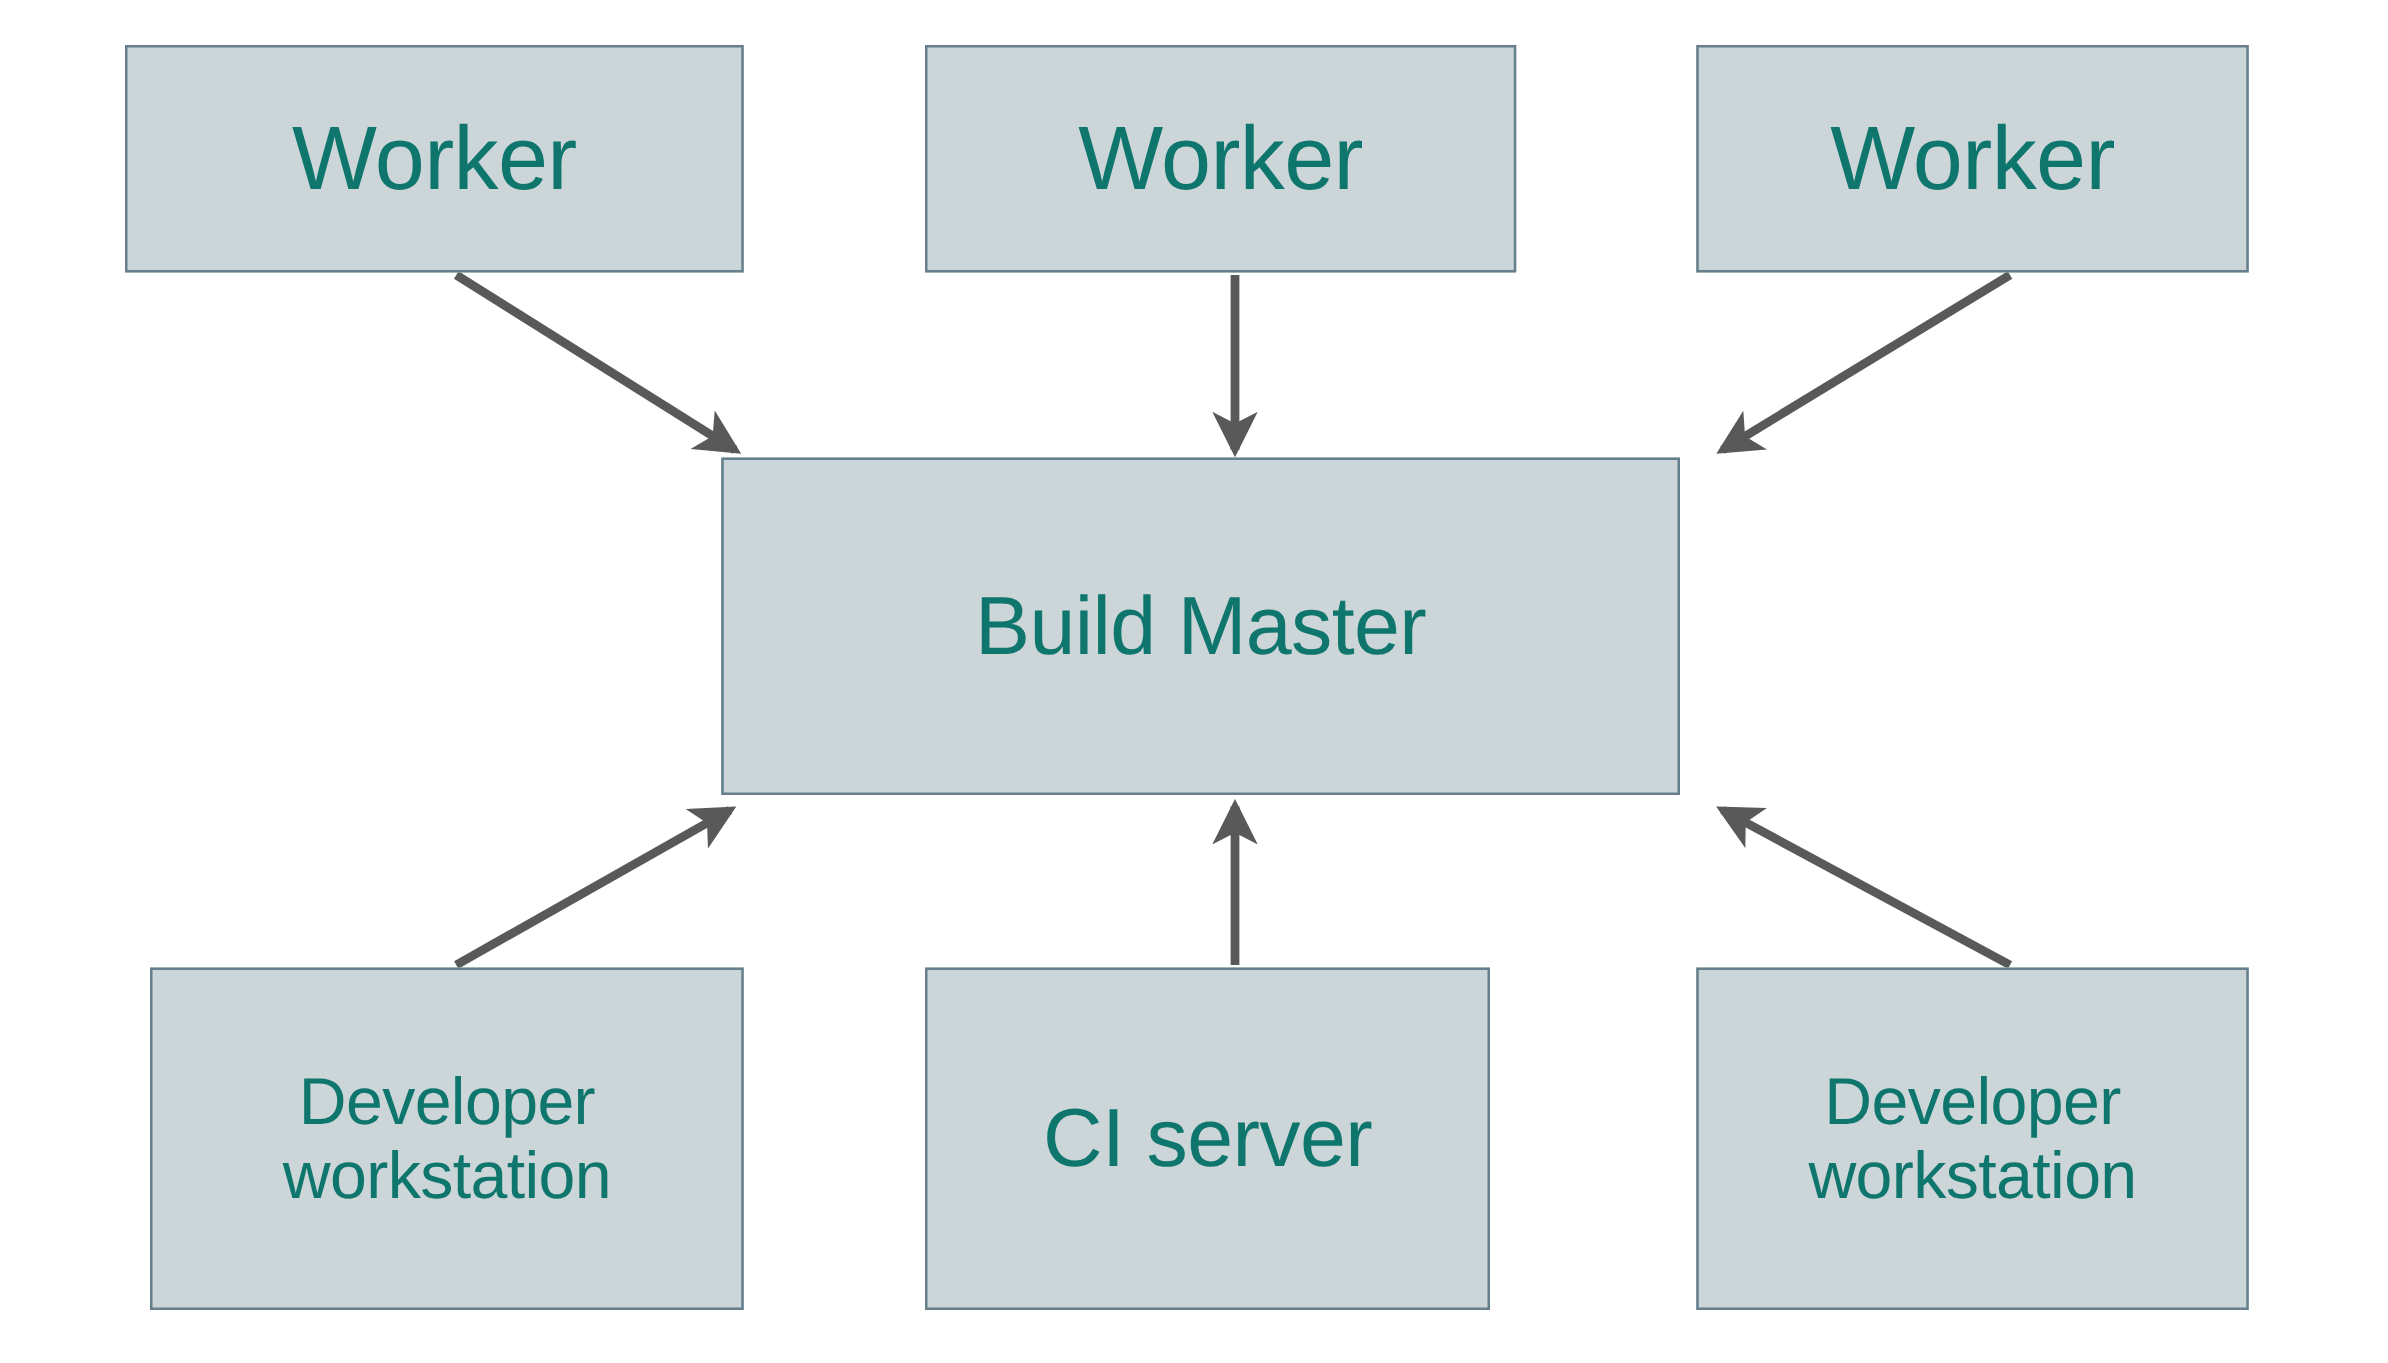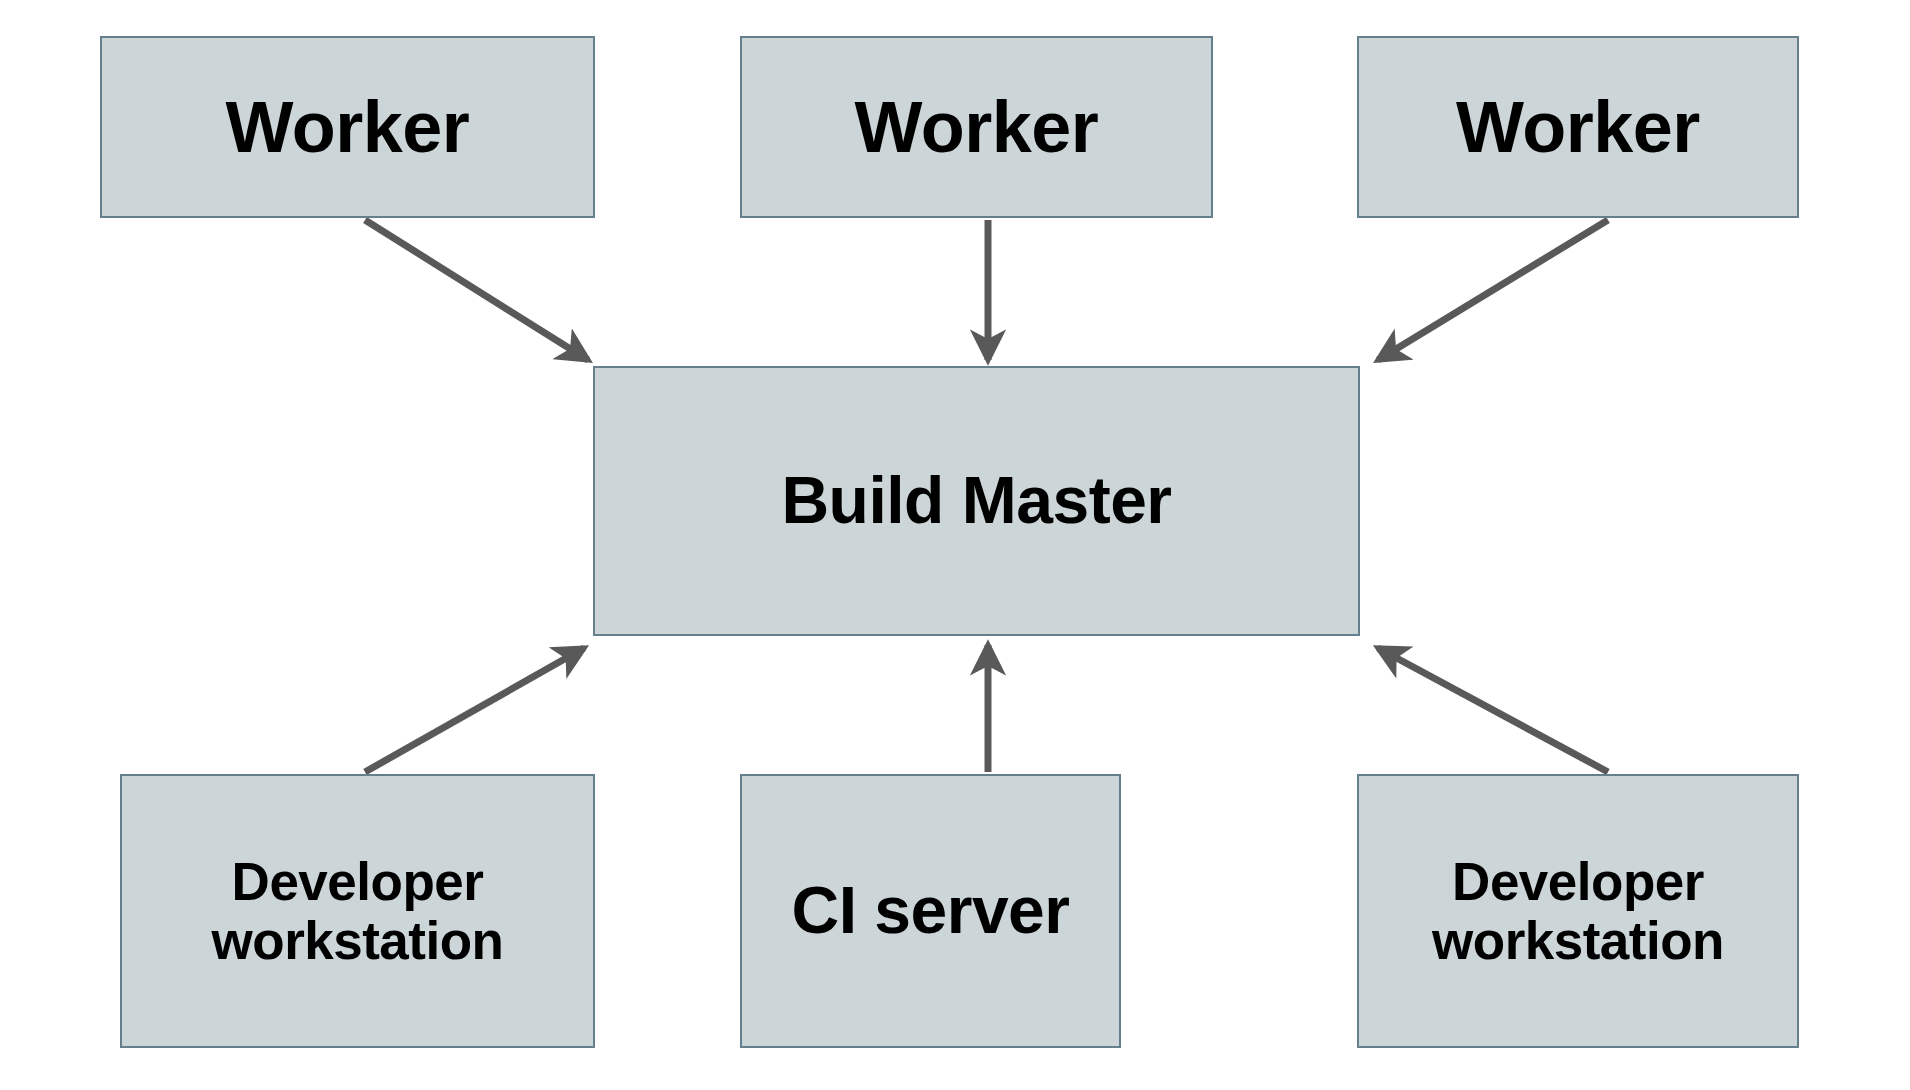--- a/index.html
+++ b/index.html
@@ -31,34 +31,34 @@
     position: absolute;
     box-sizing: border-box;
     background: #ccd5d8;
     border: 2px solid #667f8c;
     display: flex;
     align-items: center;
     justify-content: center;
     text-align: center;
   }
   .node-label {
-    color: #000000;
+    color: #0f766e;
     font-family: "Liberation Sans", sans-serif;
-    font-weight: 700;
+    font-weight: 400;
     line-height: 1.12;
     letter-spacing: -0.5px;
     white-space: pre-line;
   }
   
   #node-worker-left   { left: 100px; top: 36px;  width: 495px; height: 182px; }
   #node-worker-center { left: 740px; top: 36px;  width: 473px; height: 182px; }
   #node-worker-right  { left: 1357px; top: 36px; width: 442px; height: 182px; }
-  #node-build-master  { left: 593px; top: 366px; width: 767px; height: 270px; }
+  #node-build-master  { left: 577px; top: 366px; width: 767px; height: 270px; }
   #node-dev-left      { left: 120px; top: 774px; width: 475px; height: 274px; }
-  #node-ci-server     { left: 740px; top: 774px; width: 381px; height: 274px; }
+  #node-ci-server     { left: 740px; top: 774px; width: 452px; height: 274px; }
   #node-dev-right     { left: 1357px; top: 774px; width: 442px; height: 274px; }
 
   #node-worker-left .node-label,
   #node-worker-center .node-label,
   #node-worker-right .node-label { font-size: 72px; }
   #node-build-master .node-label { font-size: 66px; }
   #node-dev-left .node-label,
   #node-dev-right .node-label    { font-size: 53px; }
   #node-ci-server .node-label    { font-size: 66px; }
 </style>

